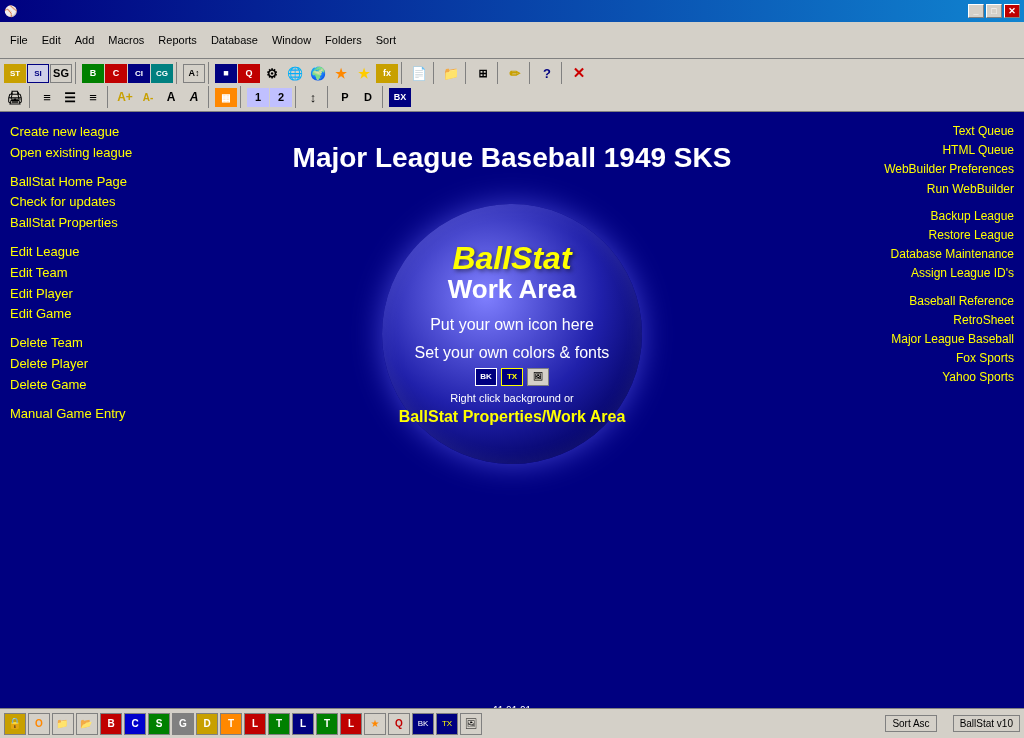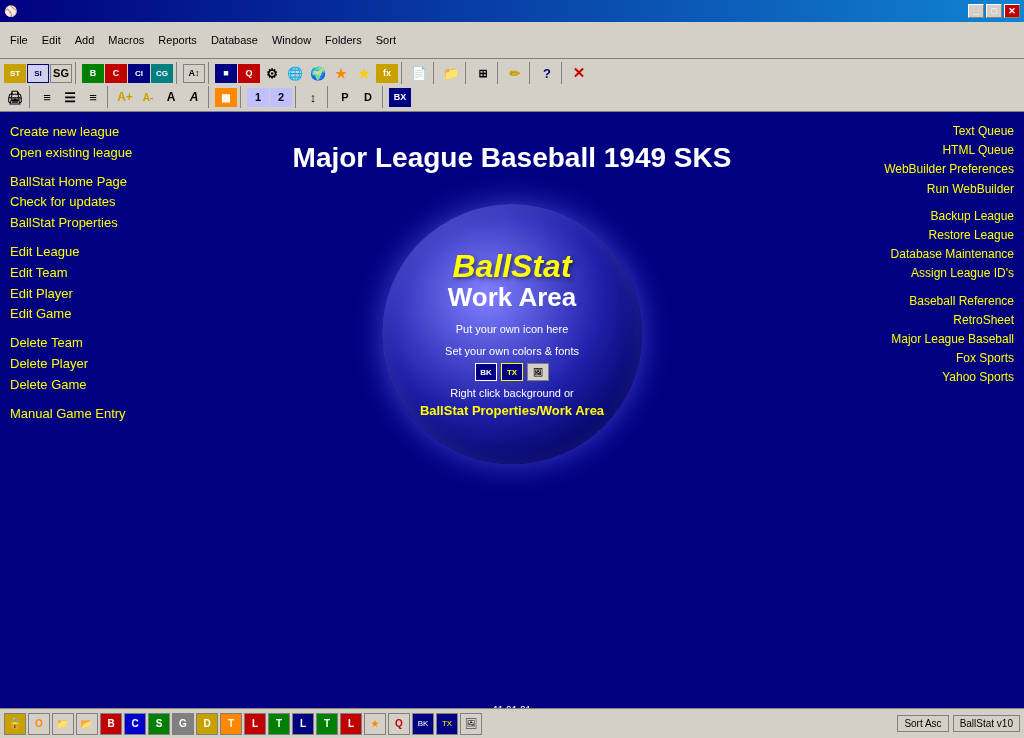--- a/index.html
+++ b/index.html
@@ -150,21 +150,21 @@
     .work-area-subtitle {
       color: white;
       font-size: 26px;
       font-weight: bold;
       font-family: Liberation Sans, sans-serif;
       text-align: center;
       line-height: 1.2;
     }
     .work-area-text1 {
       color: white;
-      font-size: 11px;
+      font-size: 16px;
       margin-top: 10px;
       text-align: center;
     }
     .work-area-icons {
       display: flex;
       gap: 4px;
       margin-top: 6px;
     }
     .mini-icon {
       width: 22px; height: 18px;
@@ -178,21 +178,21 @@
     .icon-img { background: #d4d0c8; border: 1px solid #808080; }
 
     .work-area-text2 {
       color: white;
       font-size: 11px;
       margin-top: 6px;
       text-align: center;
     }
     .ballstat-props-link {
       color: #ffff00;
-      font-size: 13px;
+      font-size: 16px;
       font-weight: bold;
       text-align: center;
       margin-top: 4px;
       cursor: pointer;
     }
 
     
     .footer-area {
       background: #000080;
       color: white;
@@ -219,21 +219,21 @@
       width: 22px; height: 22px;
       background: #d4d0c8;
       border: 1px solid #808080;
       display: flex; align-items: center; justify-content: center;
       font-size: 10px;
       cursor: pointer;
     }
     .status-text {
       margin-left: auto;
       display: flex;
-      gap: 4px;
+      gap: 16px;
       text-align: center;
     }
     .status-cell {
       border: 1px solid #808080;
       padding: 2px 6px;
       font-size: 10px;
     }
 
     .toolbar-icon-box {
       width: 22px; height: 19px;

